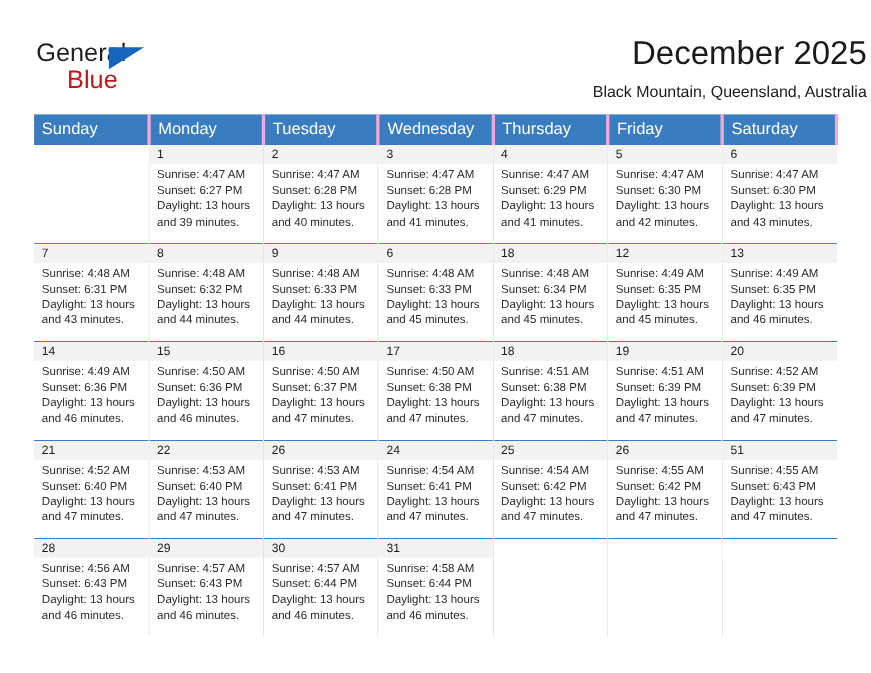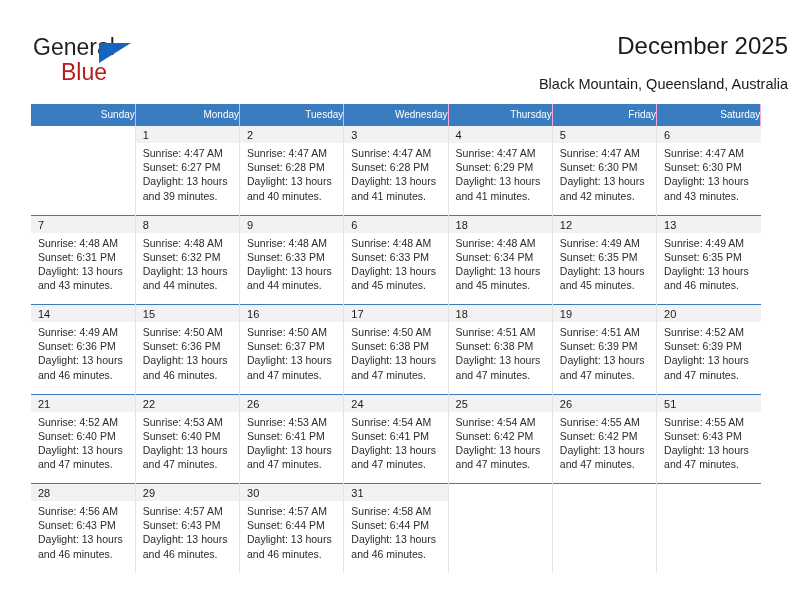--- a/index.html
+++ b/index.html
@@ -57,21 +57,21 @@
     left: 28px;
     top: 25px;
     font-size: 23px;
     color: #b91c1c;
     line-height: 26px;
   }
   .title {
     position: absolute;
     right: 36px;
     top: 32px;
-    font-size: 24px;
+    font-size: 30px;
     color: #1a1a1a;
     text-align: right;
     white-space: nowrap;
   }
   .subtitle {
     position: absolute;
     right: 36px;
     top: 76px;
     font-size: 14.5px;
     color: #1a1a1a;
@@ -86,27 +86,27 @@
     top: 104px;
     width: 730px;
     border-collapse: collapse;
     table-layout: fixed;
   }
   .calendar col { width: 104.28px; }
 
   thead th {
     background: #3a7cc0;
     color: #ffffff;
-    font-size: 10px;
+    font-size: 15px;
     font-weight: normal;
-    text-align: right;
+    text-align: left;
     padding: 5px 0 5px 7px;
     height: 20px;
     box-sizing: border-box;
-    border-right: 1px solid #f9a8d4;
+    border-right: 3px solid #f9a8d4;
   }
 
   tbody tr.week {
     height: 89.5px;
   }
   td.day {
     vertical-align: top;
     padding: 0;
     border-top: 1.5px solid #3a7cc0;
     border-right: 1px solid #e4e4e4;

